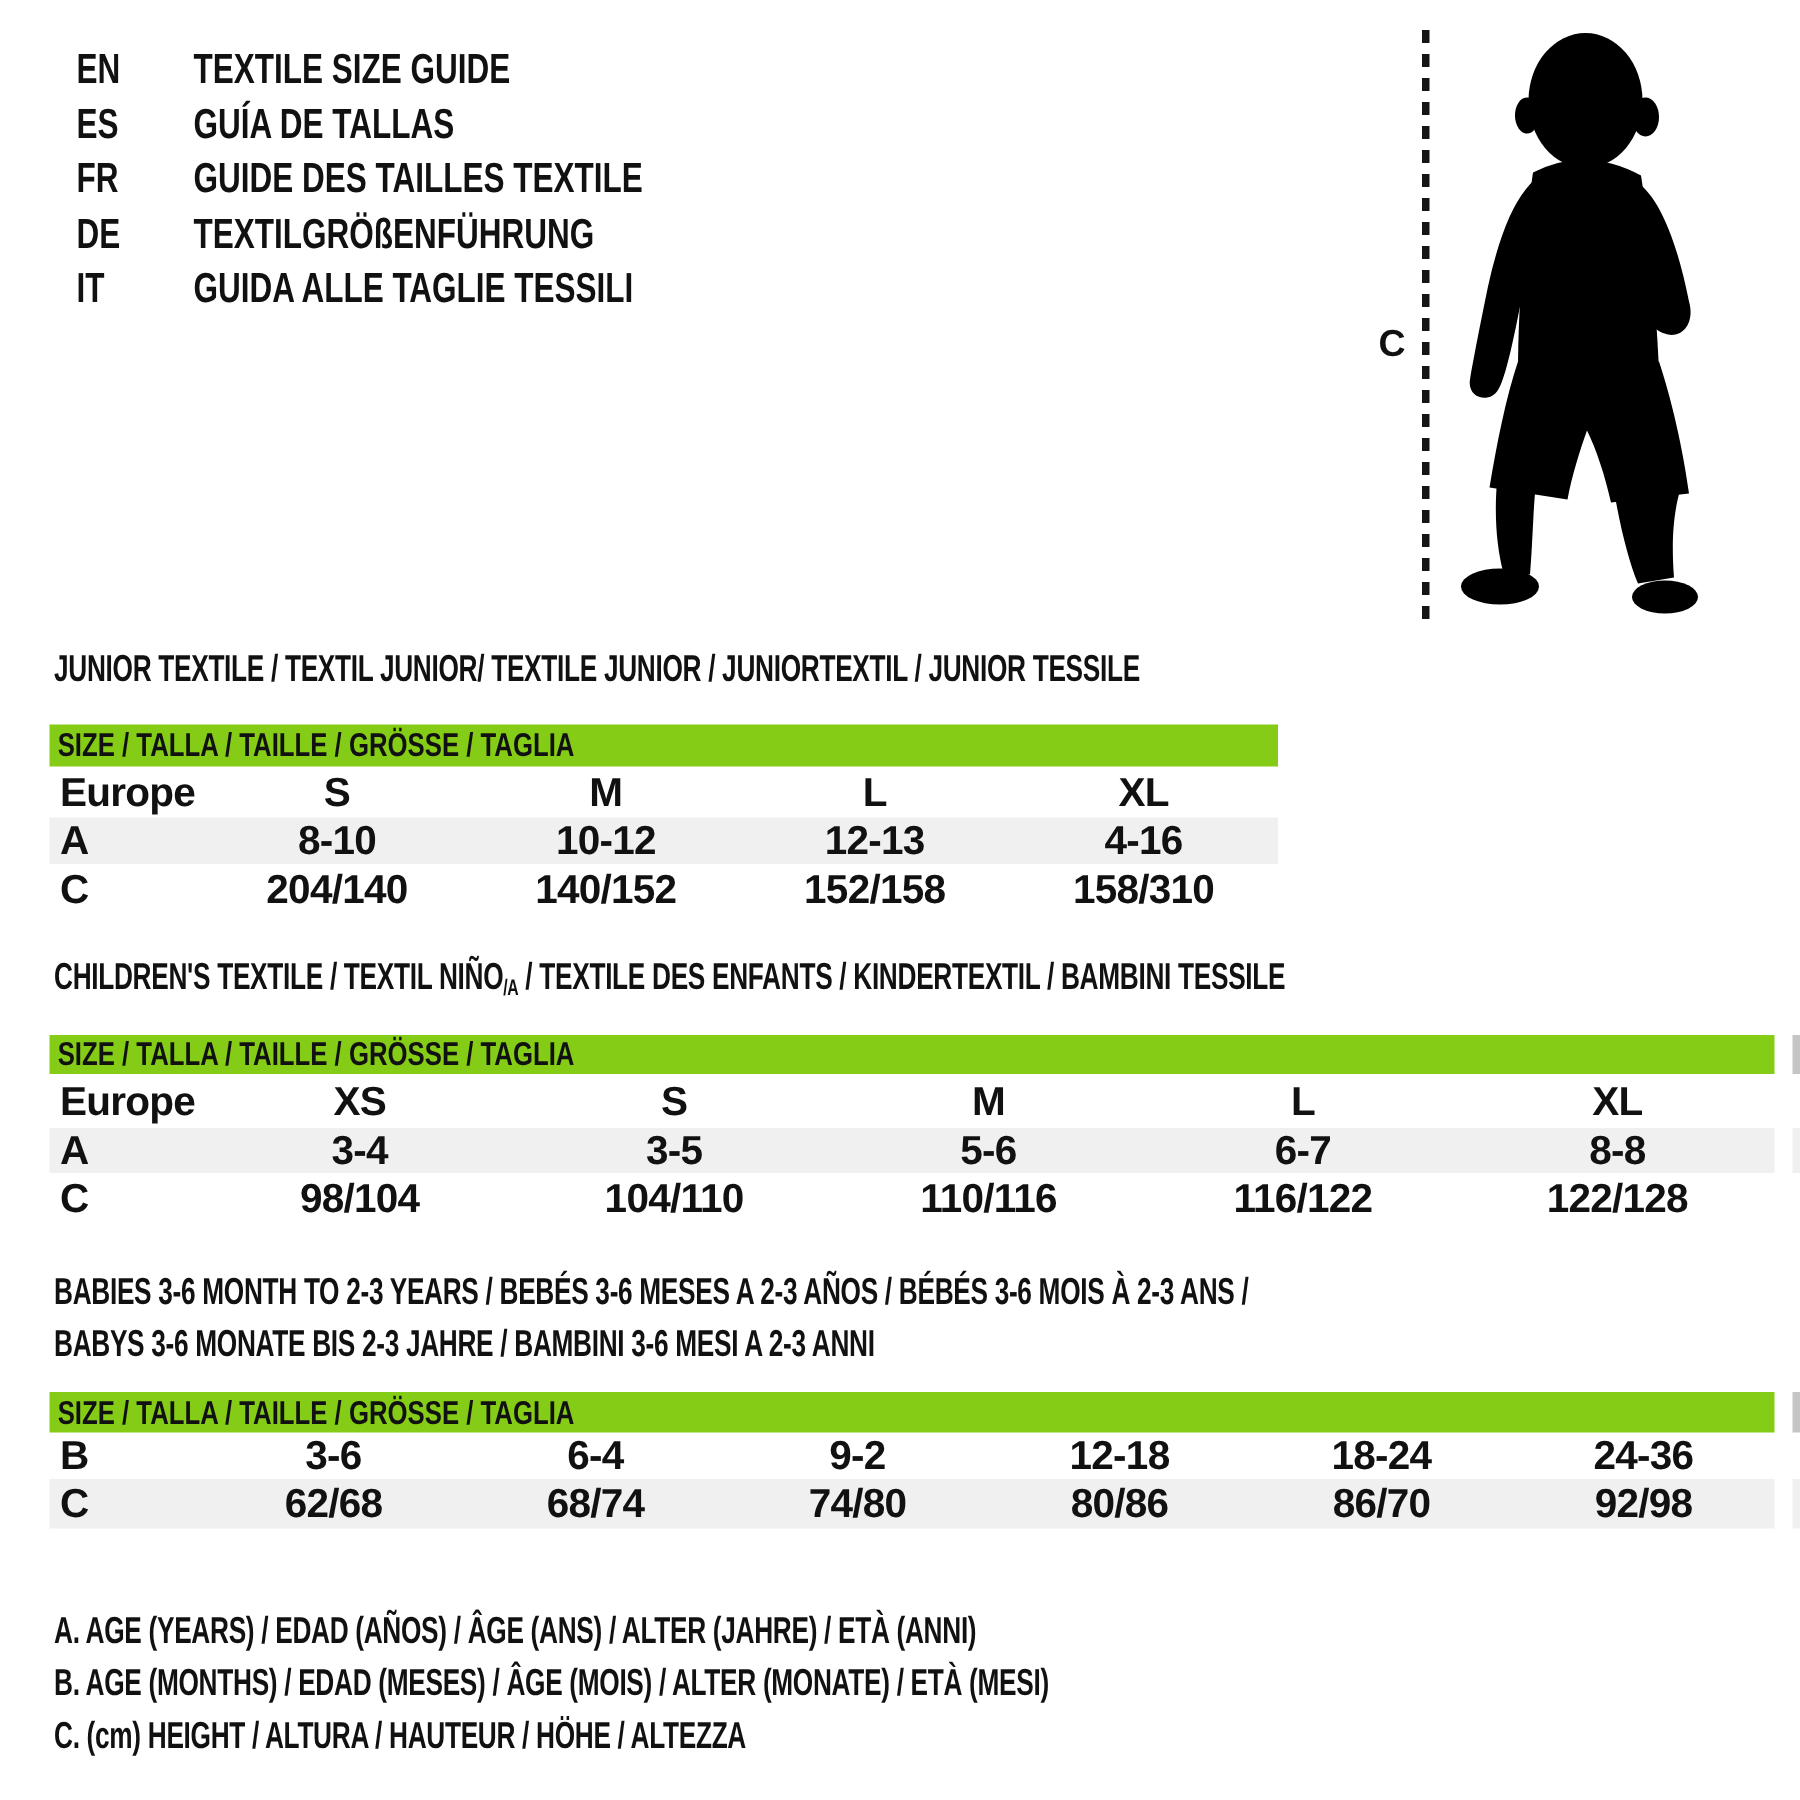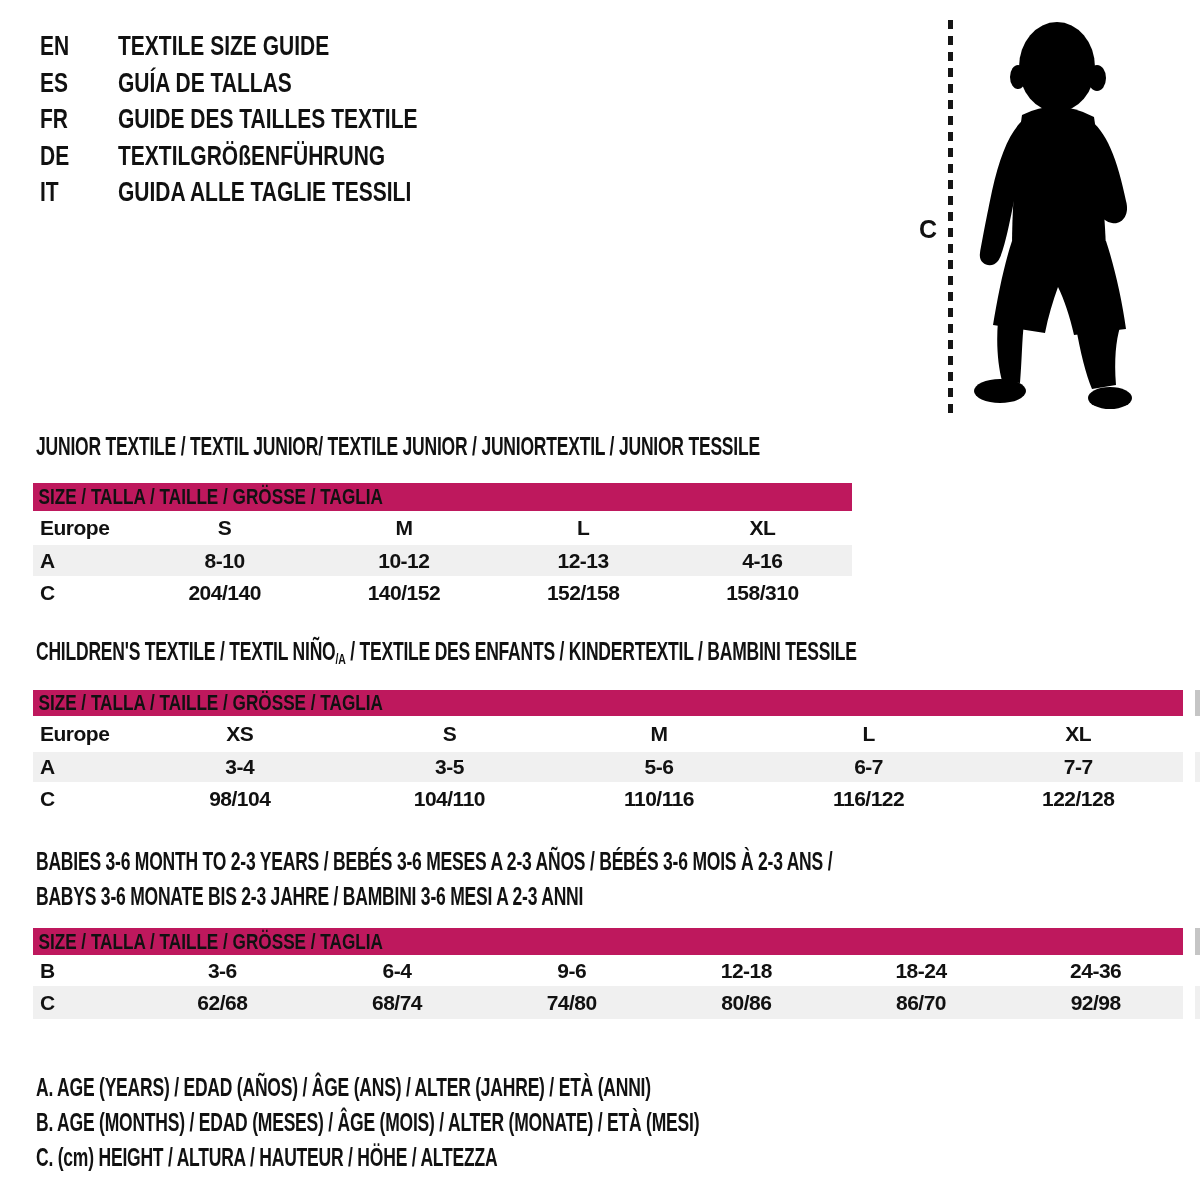--- a/index.html
+++ b/index.html
@@ -1,21 +1,21 @@
 <!DOCTYPE html>
 <html><head>
 <meta charset="utf-8">
 <style>
   html,body { margin:0; padding:0; background:#ffffff; }
   .page {
     position:relative; width:1200px; height:1200px; background:#ffffff;
     font-family:"Liberation Sans", sans-serif; color:#111111; overflow:hidden;
   }
   
-  .lang-block { position:absolute; left:40px; top:28px; }
+  .lang-block { position:absolute; left:51px; top:28px; }
   .lang-row {
     display:flex; height:36.5px; align-items:center;
     font-weight:bold; font-size:28px; white-space:nowrap;
     transform:scaleX(0.75); transform-origin:0 0;
   }
   .lang-code { width:104px; flex:0 0 104px; }
   
   .figure-area { position:absolute; left:905px; top:12px; width:260px; height:412px; }
   .measure-line {
     position:absolute; left:43px; top:8px; width:5px; height:396px;
@@ -24,26 +24,26 @@
   .measure-label { position:absolute; left:14px; top:203px; font-size:25px; font-weight:bold; }
   .baby-svg { position:absolute; left:55px; top:3px; }
   
   .sec-title, .footnote {
     position:absolute; font-weight:bold; font-size:25px; letter-spacing:-0.3px;
     white-space:nowrap; transform:scaleX(0.70); transform-origin:0 0;
   }
   .title-sub { font-size:15px; position:relative; top:4px; }
   
   .size-table { position:absolute; }
-  .hbar { background:#be185d; display:flex; align-items:center; }
+  .hbar { background:#84cc16; display:flex; align-items:center; }
   .hbar .hdr {
     font-weight:bold; font-size:22px; padding-left:7px; white-space:nowrap;
     transform:scaleX(0.78); transform-origin:0 0;
   }
-  .trow { display:grid; align-items:center; font-weight:bold; font-size:21px; letter-spacing:-0.5px; }
+  .trow { display:grid; align-items:center; font-weight:bold; font-size:27px; letter-spacing:-0.5px; }
   .cols4 { grid-template-columns:102px repeat(4, 1fr); }
   .cols5 { grid-template-columns:102px repeat(5, 1fr); }
   .cols6 { grid-template-columns:102px repeat(6, 1fr); }
   .rlabel { padding-left:7px; text-align:left; }
   .cell { text-align:center; }
   .alt { background:#f0f0f0; }
   .sliver { position:absolute; left:1195px; width:5px; }
   .sliver-dark { background:#c5c5c5; }
   .sliver-light { background:#f0f0f0; }
 </style>
@@ -137,21 +137,21 @@
       <span class="cell">M</span>
       <span class="cell">L</span>
       <span class="cell">XL</span>
     </div>
     <div class="trow cols5 alt" style="height:30px;">
       <span class="rlabel">A</span>
       <span class="cell">3-4</span>
       <span class="cell">3-5</span>
       <span class="cell">5-6</span>
       <span class="cell">6-7</span>
-      <span class="cell">7-7</span>
+      <span class="cell">8-8</span>
     </div>
     <div class="trow cols5" style="height:34px;">
       <span class="rlabel">C</span>
       <span class="cell">98/104</span>
       <span class="cell">104/110</span>
       <span class="cell">110/116</span>
       <span class="cell">116/122</span>
       <span class="cell">122/128</span>
     </div>
   </div>
@@ -160,21 +160,21 @@
   <div class="sec-title" style="left:36px; top:882px;">BABYS 3-6 MONATE BIS 2-3 JAHRE / BAMBINI 3-6 MESI A 2-3 ANNI</div>
 
   <div class="size-table" style="left:33px; top:928px; width:1150px;">
     <div class="hbar" style="height:27px;">
       <span class="hdr">SIZE / TALLA / TAILLE / GRÖSSE / TAGLIA</span>
     </div>
     <div class="trow cols6" style="height:31px;">
       <span class="rlabel">B</span>
       <span class="cell">3-6</span>
       <span class="cell">6-4</span>
-      <span class="cell">9-6</span>
+      <span class="cell">9-2</span>
       <span class="cell">12-18</span>
       <span class="cell">18-24</span>
       <span class="cell">24-36</span>
     </div>
     <div class="trow cols6 alt" style="height:33px;">
       <span class="rlabel">C</span>
       <span class="cell">62/68</span>
       <span class="cell">68/74</span>
       <span class="cell">74/80</span>
       <span class="cell">80/86</span>

